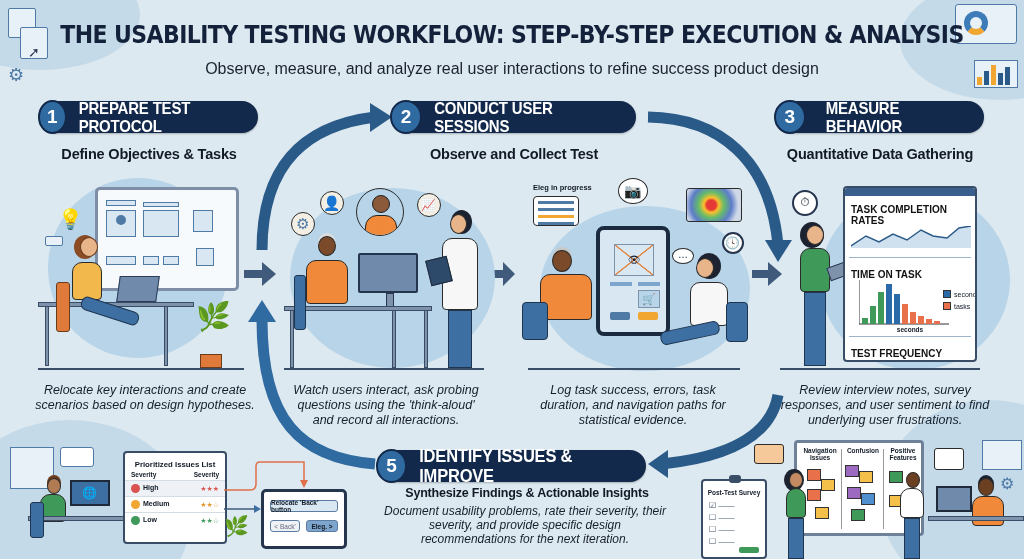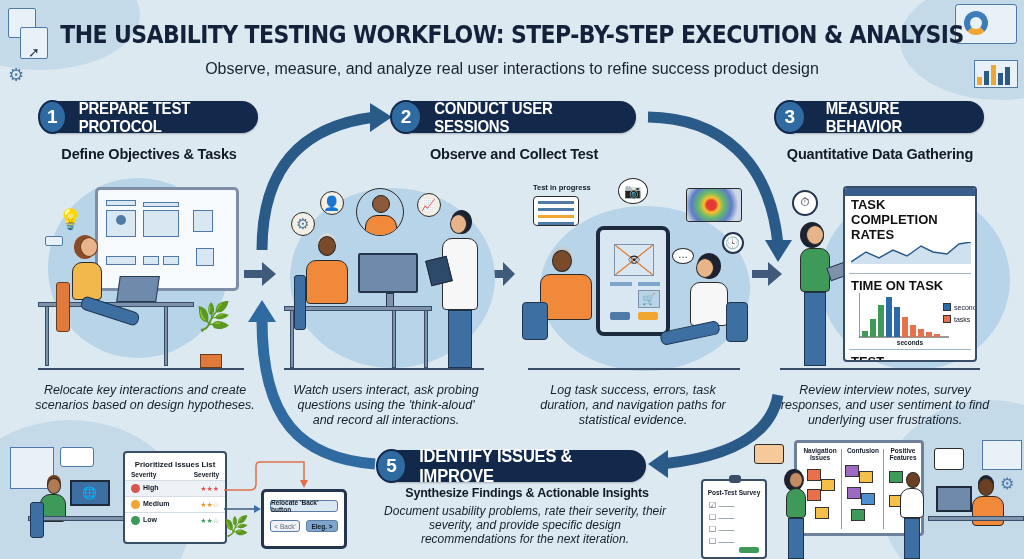--- a/index.html
+++ b/index.html
@@ -62,21 +62,21 @@
 
   .person-head { position: absolute; border-radius: 50%; background: #c48a62; border: 1.5px solid #2b2b2b; }
   .person-body { position: absolute; border-radius: 10px 10px 4px 4px; border: 1.5px solid #2b2b2b; }
 
   
   .dash {
     position: absolute; left: 843px; top: 186px; width: 134px; height: 176px;
     background: #fff; border: 2px solid #3a4d66; border-radius: 4px; overflow: hidden;
   }
   .dash .bar-top { height: 8px; background: #3a5f8c; }
-  .dash .sec-title { font-size: 13px; font-weight: 700; padding: 1px 6px 0; color: #111; }
+  .dash .sec-title { font-size: 10px; font-weight: 700; padding: 8px 6px 0; color: #111; }
   .dash .sep { height: 1px; background: #9fb4c8; margin: 3px 4px; }
   .legend-row { display: flex; align-items: center; font-size: 7px; gap: 3px; }
   .sw { width: 8px; height: 8px; display: inline-block; border: 1px solid #333; }
 
   
   .issues {
     position: absolute; left: 123px; top: 451px; width: 104px; height: 93px;
     background: #fff; border: 2px solid #3a4d66; border-radius: 4px;
   }
   .issues .t { font-size: 7.8px; font-weight: 700; text-align: center; margin-top: 7px; }
@@ -210,21 +210,21 @@
 <div class="abs" style="left:294px;top:275px;width:12px;height:55px;background:#3d6fa3;border:1.5px solid #1e3550;border-radius:3px;"></div>
 
 <div class="person-head" style="left:450px;top:214px;width:17px;height:20px;background:#e8b48a;box-shadow:3px -2px 0 2px #1c2230;"></div>
 <div class="person-body" style="left:442px;top:238px;width:36px;height:72px;background:#f7f7f7;"></div>
 <div class="abs" style="left:428px;top:258px;width:22px;height:26px;background:#2e4a6b;border:1.5px solid #1e2a3a;transform:rotate(-14deg);"></div>
 <div class="abs" style="left:448px;top:310px;width:24px;height:58px;background:#3d6fa3;border:1.5px solid #1e3550;"></div>
 <div class="desk" style="left:284px;top:368px;width:200px;height:2px;"></div>
 
 <div class="desc" style="left:286px;top:383px;width:200px;">Watch users interact, ask probing questions using the 'think-aloud' and record all interactions.</div>
 
-<div class="abs" style="left:533px;top:183px;font-size:7.5px;font-weight:700;">Test in progress</div>
+<div class="abs" style="left:533px;top:183px;font-size:7.5px;font-weight:700;">Eleg in progress</div>
 <div class="abs" style="left:533px;top:196px;width:46px;height:30px;background:#fff;border:1.5px solid #2b2b2b;border-radius:4px;">
   <div style="margin:4px 4px 0;height:3px;background:#4f7aa6;"></div>
   <div style="margin:4px 4px 0;height:3px;background:#4f7aa6;"></div>
   <div style="margin:4px 4px 0;height:3px;background:#f0a630;"></div>
   <div style="margin:4px 4px 0;height:3px;background:#4f7aa6;"></div>
 </div>
 <div class="scene-circle" style="left:540px;top:206px;width:210px;height:165px;"></div>
 <div class="abs" style="left:618px;top:178px;width:30px;height:26px;border-radius:50%;background:#fff;border:1.5px solid #2b2b2b;text-align:center;font-size:14px;line-height:24px;color:#3d6fa3;">📷</div>
 <div class="abs" style="left:686px;top:188px;width:56px;height:34px;border:1.5px solid #2b2b2b;border-radius:3px;background:radial-gradient(circle at 45% 50%, #e53935 0 14%, #fbc02d 22%, #66bb6a 38%, #5c7cc8 60%, #cfd8e6 80%);"></div>
 <div class="abs" style="left:722px;top:232px;width:22px;height:22px;border-radius:50%;background:#fff;border:2px solid #25354d;text-align:center;font-size:12px;line-height:18px;">🕓</div>

